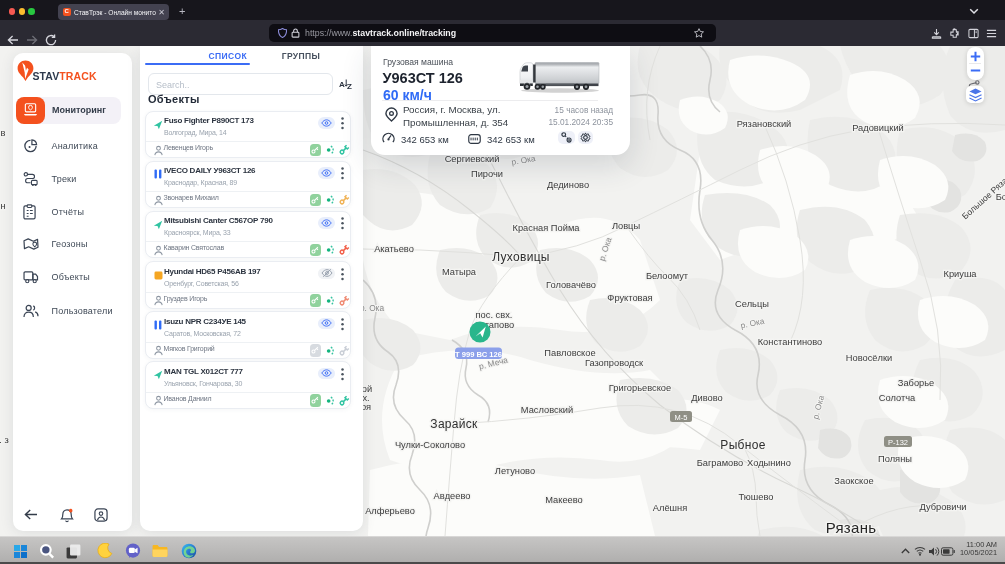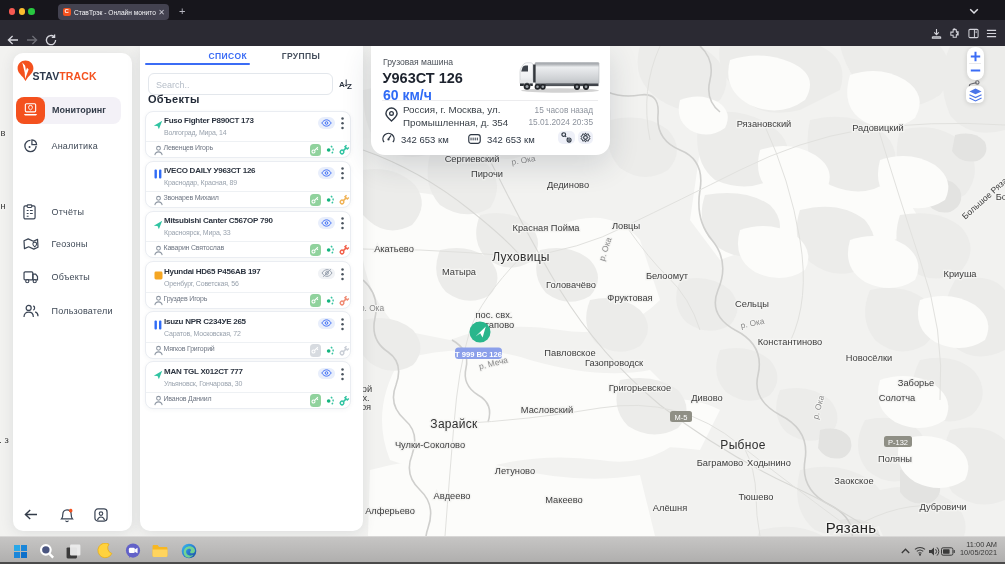--- a/index.html
+++ b/index.html
@@ -10,21 +10,21 @@
   .tl { position:absolute; top:8.2px; width:6.6px; height:6.6px; border-radius:50%; }
   #tab { position:absolute; left:58px; top:3.5px; width:111px; height:16.5px; background:#434250; border-radius:4px; }
   #navbar { position:absolute; left:0; top:20px; width:1005px; height:26px; background:#2b2a33; }
   #urlbar { position:absolute; left:269px; top:3.8px; width:447px; height:18.5px; background:#0e0d13; border-radius:5px; color:#f4f4f6; font-size:8.8px; line-height:18.5px; }
   .navic { position:absolute; top:0; height:26px; display:flex; align-items:center; justify-content:center; color:#d3d3da; }
 
   
   #app { position:absolute; left:0; top:46px; width:1005px; height:490px; overflow:hidden; }
   #sidebar { position:absolute; left:13px; top:7px; width:119px; height:478px; background:#fff; border-radius:10px; box-shadow:0 2px 14px rgba(40,50,70,.10); }
   #listpanel { position:absolute; left:140px; top:0; width:223px; height:485px; background:#fff; border-radius:0 0 10px 10px; box-shadow:0 2px 14px rgba(40,50,70,.10); }
-  #popup { position:absolute; left:371px; top:0; width:239px; height:109px; background:#fff; border-radius:0 0 14px 14px; box-shadow:0 10px 30px rgba(40,50,70,.16); }
+  #popup { position:absolute; left:371px; top:0; width:259px; height:109px; background:#fff; border-radius:0 0 14px 14px; box-shadow:0 10px 30px rgba(40,50,70,.16); }
 
   .menu-item { position:absolute; left:0; width:119px; height:28px; }
   .menu-ic { position:absolute; left:9.5px; top:50%; transform:translateY(-50%); }
   .menu-tx { position:absolute; left:38.5px; top:50%; transform:translateY(-50%); font-size:9px; color:#3f4956; letter-spacing:.2px; }
 
   
   .card { position:absolute; left:5px; width:205.5px; height:47.5px; background:#fff; border:1px solid #eaedf2; border-radius:8px; box-shadow:0 1px 4px rgba(60,70,90,.05); }
   .ct { position:absolute; left:18px; top:4.5px; font-size:8px; font-weight:bold; color:#2c3440; letter-spacing:-0.25px; }
   .cs { position:absolute; left:18px; top:17.5px; font-size:7px; color:#9aa3ae; letter-spacing:-0.2px; }
   .cd { position:absolute; left:0; top:29.5px; width:100%; height:1px; background:#eef1f4; }
@@ -264,20 +264,30 @@
     <div style="position:absolute;left:39px;top:52px;font-size:9px;font-weight:600;color:#333c49;">Мониторинг</div>
 
     <div class="menu-item" style="top:78.5px;">
       <svg class="menu-ic" width="15" height="15" viewBox="0 0 16 16">
             <path d="M8 2 A6 6 0 1 0 14 8" fill="none" stroke="#3a4454" stroke-width="1.4"></path>
             <path d="M9.5 1.5 A5.5 5.5 0 0 1 14.5 6.5 L9.5 6.5 Z" fill="none" stroke="#3a4454" stroke-width="1.3"></path>
             <circle cx="7" cy="9" r="1.1" fill="#3a4454"></circle>
           </svg>
       <div class="menu-tx">Аналитика</div>
     </div>
+    <div class="menu-item" style="top:111.8px;">
+      <svg class="menu-ic" width="16" height="15" viewBox="0 0 17 16">
+            <circle cx="3" cy="3" r="1.8" fill="none" stroke="#3a4454" stroke-width="1.2"></circle>
+            <path d="M5 3 H10 a2 2 0 0 1 0 4.5 H5 a2.2 2.2 0 0 0 0 4.5 H8" fill="none" stroke="#3a4454" stroke-width="1.2"></path>
+            <rect x="9" y="9.5" width="6" height="4.5" rx="1" fill="none" stroke="#3a4454" stroke-width="1.2"></rect>
+            <circle cx="10.5" cy="14.5" r="1" fill="#3a4454"></circle>
+            <circle cx="13.5" cy="14.5" r="1" fill="#3a4454"></circle>
+          </svg>
+      <div class="menu-tx">Треки</div>
+    </div>
     <div class="menu-item" style="top:144.5px;">
       <svg class="menu-ic" width="13" height="16" viewBox="0 0 14 17">
             <rect x="1" y="2" width="12" height="14" rx="1.5" fill="none" stroke="#3a4454" stroke-width="1.3"></rect>
             <rect x="4.5" y="0.8" width="5" height="2.8" rx="1" fill="#fff" stroke="#3a4454" stroke-width="1.2"></rect>
             <path d="M4 7 H6 M4 10 H6 M4 13 H6" stroke="#3a4454" stroke-width="1.1"></path>
             <path d="M7.5 7 H10.5 M7.5 10 H10.5" stroke="#3a4454" stroke-width="1.1"></path>
           </svg>
       <div class="menu-tx">Отчёты</div>
     </div>
     <div class="menu-item" style="top:176.7px;">
@@ -501,21 +511,21 @@
               <path d="M4.4 0.8 V3 H7.6 V0.8"></path>
             </g>
           </svg>
     </div>
 
     <div class="card" style="top:265px;">
       <svg style="position:absolute;left:8px;top:7.5px;" width="8" height="10" viewBox="0 0 8 10">
             <rect x="0.5" y="0.5" width="2.4" height="9" rx="1" fill="#2f6bf6"></rect>
             <rect x="5" y="0.5" width="2.4" height="9" rx="1" fill="#2f6bf6"></rect>
           </svg>
-      <div class="ct">Isuzu NPR С234УЕ 265</div>
+      <div class="ct">Isuzu NPR С234УЕ 145</div>
       <div class="cs">Саратов, Московская, 72</div>
       <div class="cd"></div>
       <svg style="position:absolute;left:6.5px;top:33px;" width="11" height="11" viewBox="0 0 12 12">
             <circle cx="6" cy="3.6" r="2.1" fill="none" stroke="#8d96a2" stroke-width="1.1"></circle>
             <path d="M2 11 C2.4 8.7 3.9 7.5 6 7.5 C8.1 7.5 9.6 8.7 10 11" fill="none" stroke="#8d96a2" stroke-width="1.1"></path>
           </svg>
       <div class="cn">Мягков Григорий</div>
       <div class="eyepill">
             <svg width="11" height="8" viewBox="0 0 14 10">
               <path d="M1 5 C2.8 2.1 5 1 7 1 C9 1 11.2 2.1 13 5 C11.2 7.9 9 9 7 9 C5 9 2.8 7.9 1 5 Z" fill="none" stroke="#3b6cf5" stroke-width="1.2"></path>
@@ -680,20 +690,33 @@
     <svg class="navic" style="left:7px;top:7px;position:absolute;" width="12" height="12" viewBox="0 0 12 12">
         <path d="M11 6 H1.6 M5.6 2 L1.4 6 L5.6 10" fill="none" stroke="#d6d6dd" stroke-width="1.3"></path>
       </svg>
     <svg class="navic" style="left:25.5px;top:7px;position:absolute;" width="12" height="12" viewBox="0 0 12 12">
         <path d="M1 6 H10.4 M6.4 2 L10.6 6 L6.4 10" fill="none" stroke="#6d6d76" stroke-width="1.3"></path>
       </svg>
     <svg class="navic" style="left:44.5px;top:7px;position:absolute;" width="12" height="12" viewBox="0 0 12 12">
         <path d="M10.6 6 A4.6 4.6 0 1 1 9.2 2.8" fill="none" stroke="#d6d6dd" stroke-width="1.3"></path>
         <path d="M9.6 0.6 V3.4 H6.8" fill="none" stroke="#d6d6dd" stroke-width="1.3"></path>
       </svg>
+    <div id="urlbar">
+      <svg style="position:absolute;left:9px;top:4.6px" width="9" height="10" viewBox="0 0 12 13">
+          <path d="M6 0.5 C8 1.8 10 2.2 11.5 2.2 C11.5 7.5 9.5 11 6 12.5 C2.5 11 0.5 7.5 0.5 2.2 C2 2.2 4 1.8 6 0.5 Z" fill="none" stroke="#8c8cd9" stroke-width="1.4"></path>
+        </svg>
+      <svg style="position:absolute;left:22px;top:4.4px" width="9" height="10" viewBox="0 0 12 13">
+          <rect x="1.5" y="5.5" width="9" height="6.5" rx="1" fill="none" stroke="#cfcfd8" stroke-width="1.4"></rect>
+          <path d="M3.5 5.5 V4 a2.5 2.8 0 0 1 5 0 V5.5" fill="none" stroke="#cfcfd8" stroke-width="1.4"></path>
+        </svg>
+      <span style="position:absolute;left:36px;"><span style="color:#9898a0;">https://www.</span><span style="font-weight:bold;">stavtrack.online/tracking</span></span>
+      <svg style="position:absolute;right:12px;top:4px" width="10" height="10" viewBox="0 0 12 12">
+          <path d="M6 0.8 L7.6 4.2 11.4 4.6 8.6 7.2 9.3 11 6 9.1 2.7 11 3.4 7.2 0.6 4.6 4.4 4.2 Z" fill="none" stroke="#d3d3da" stroke-width="1"></path>
+        </svg>
+    </div>
     <div class="navic" style="left:928px;width:16px;">
         <svg width="11" height="11" viewBox="0 0 12 12">
           <path d="M6 1 V7 M3.5 4.8 L6 7.3 8.5 4.8 M1.5 9.5 H10.5 M1.5 9.5 V11 H10.5 V9.5" fill="none" stroke="#d3d3da" stroke-width="1.2"></path>
         </svg>
       </div>
     <div class="navic" style="left:946px;width:16px;">
         <svg width="11" height="11" viewBox="0 0 12 12">
           <path d="M4.5 2 H8 V4 H10 V7.5 H8 V10 H4.5 V8 H2 V4.5 H4.5 Z M4.5 2 a1.3 1.3 0 1 1 2.6 0 M8 4.8 a1.3 1.3 0 1 1 0 2.6" fill="none" stroke="#d3d3da" stroke-width="1.1"></path>
         </svg>
       </div>

